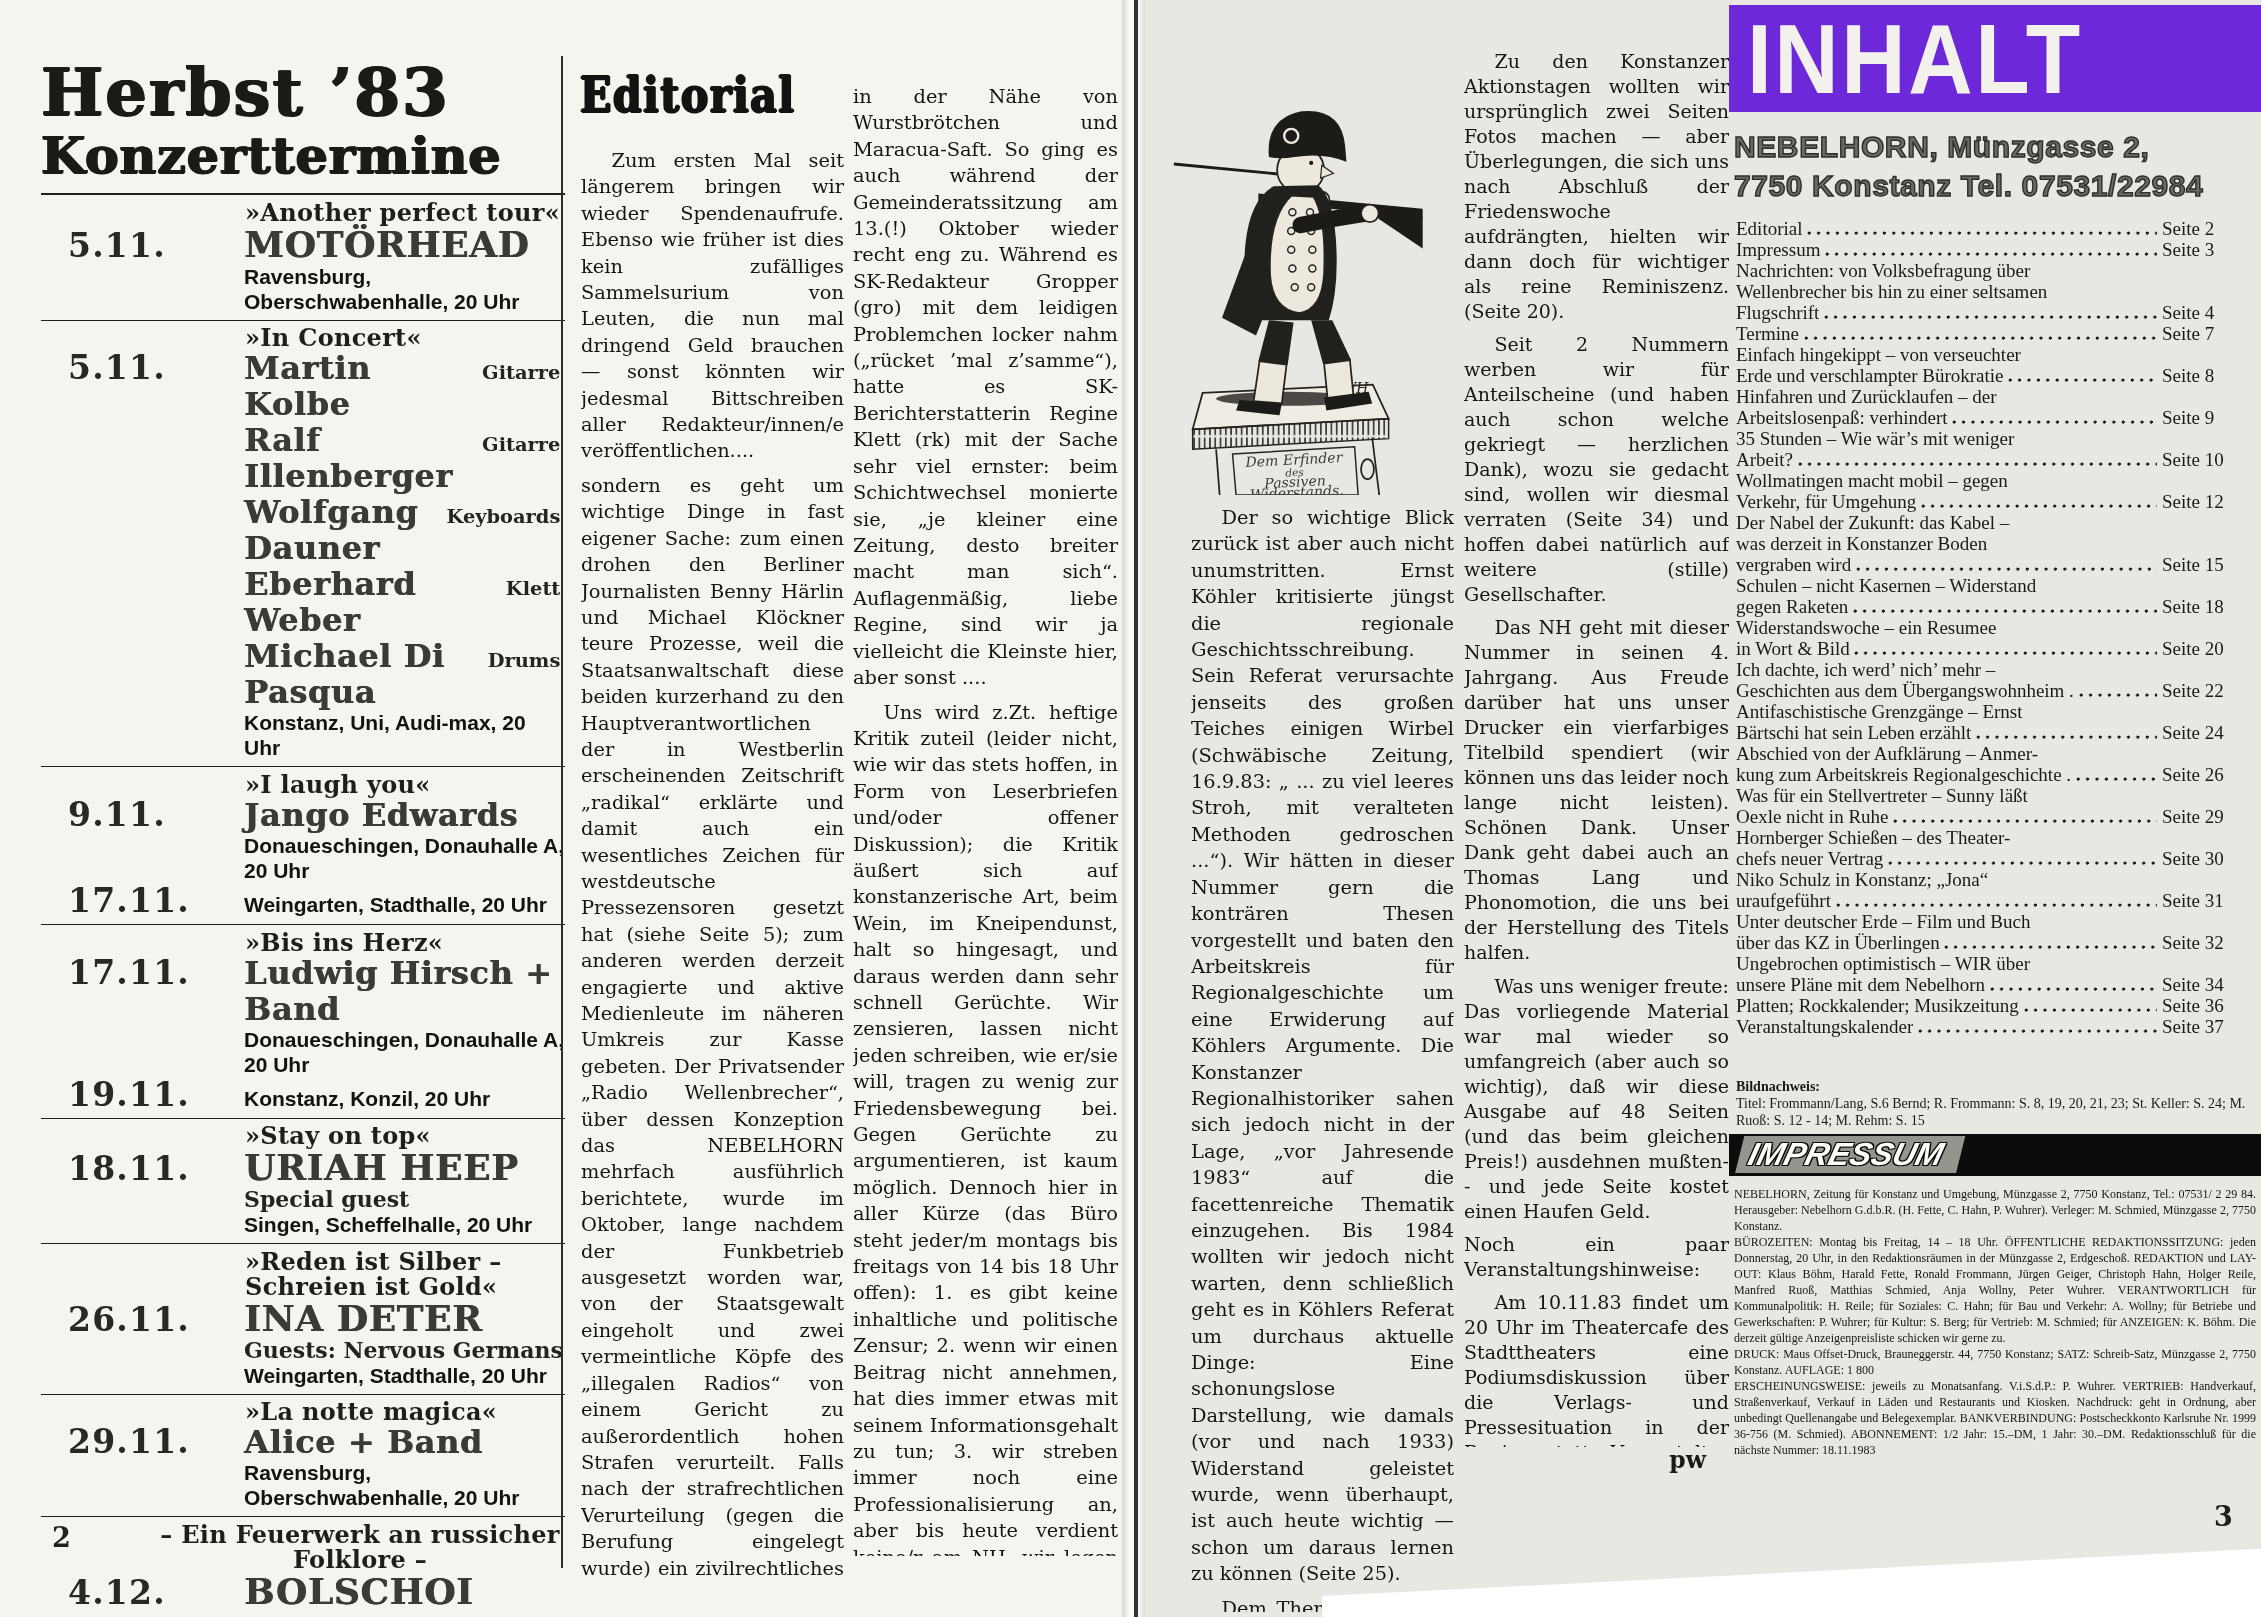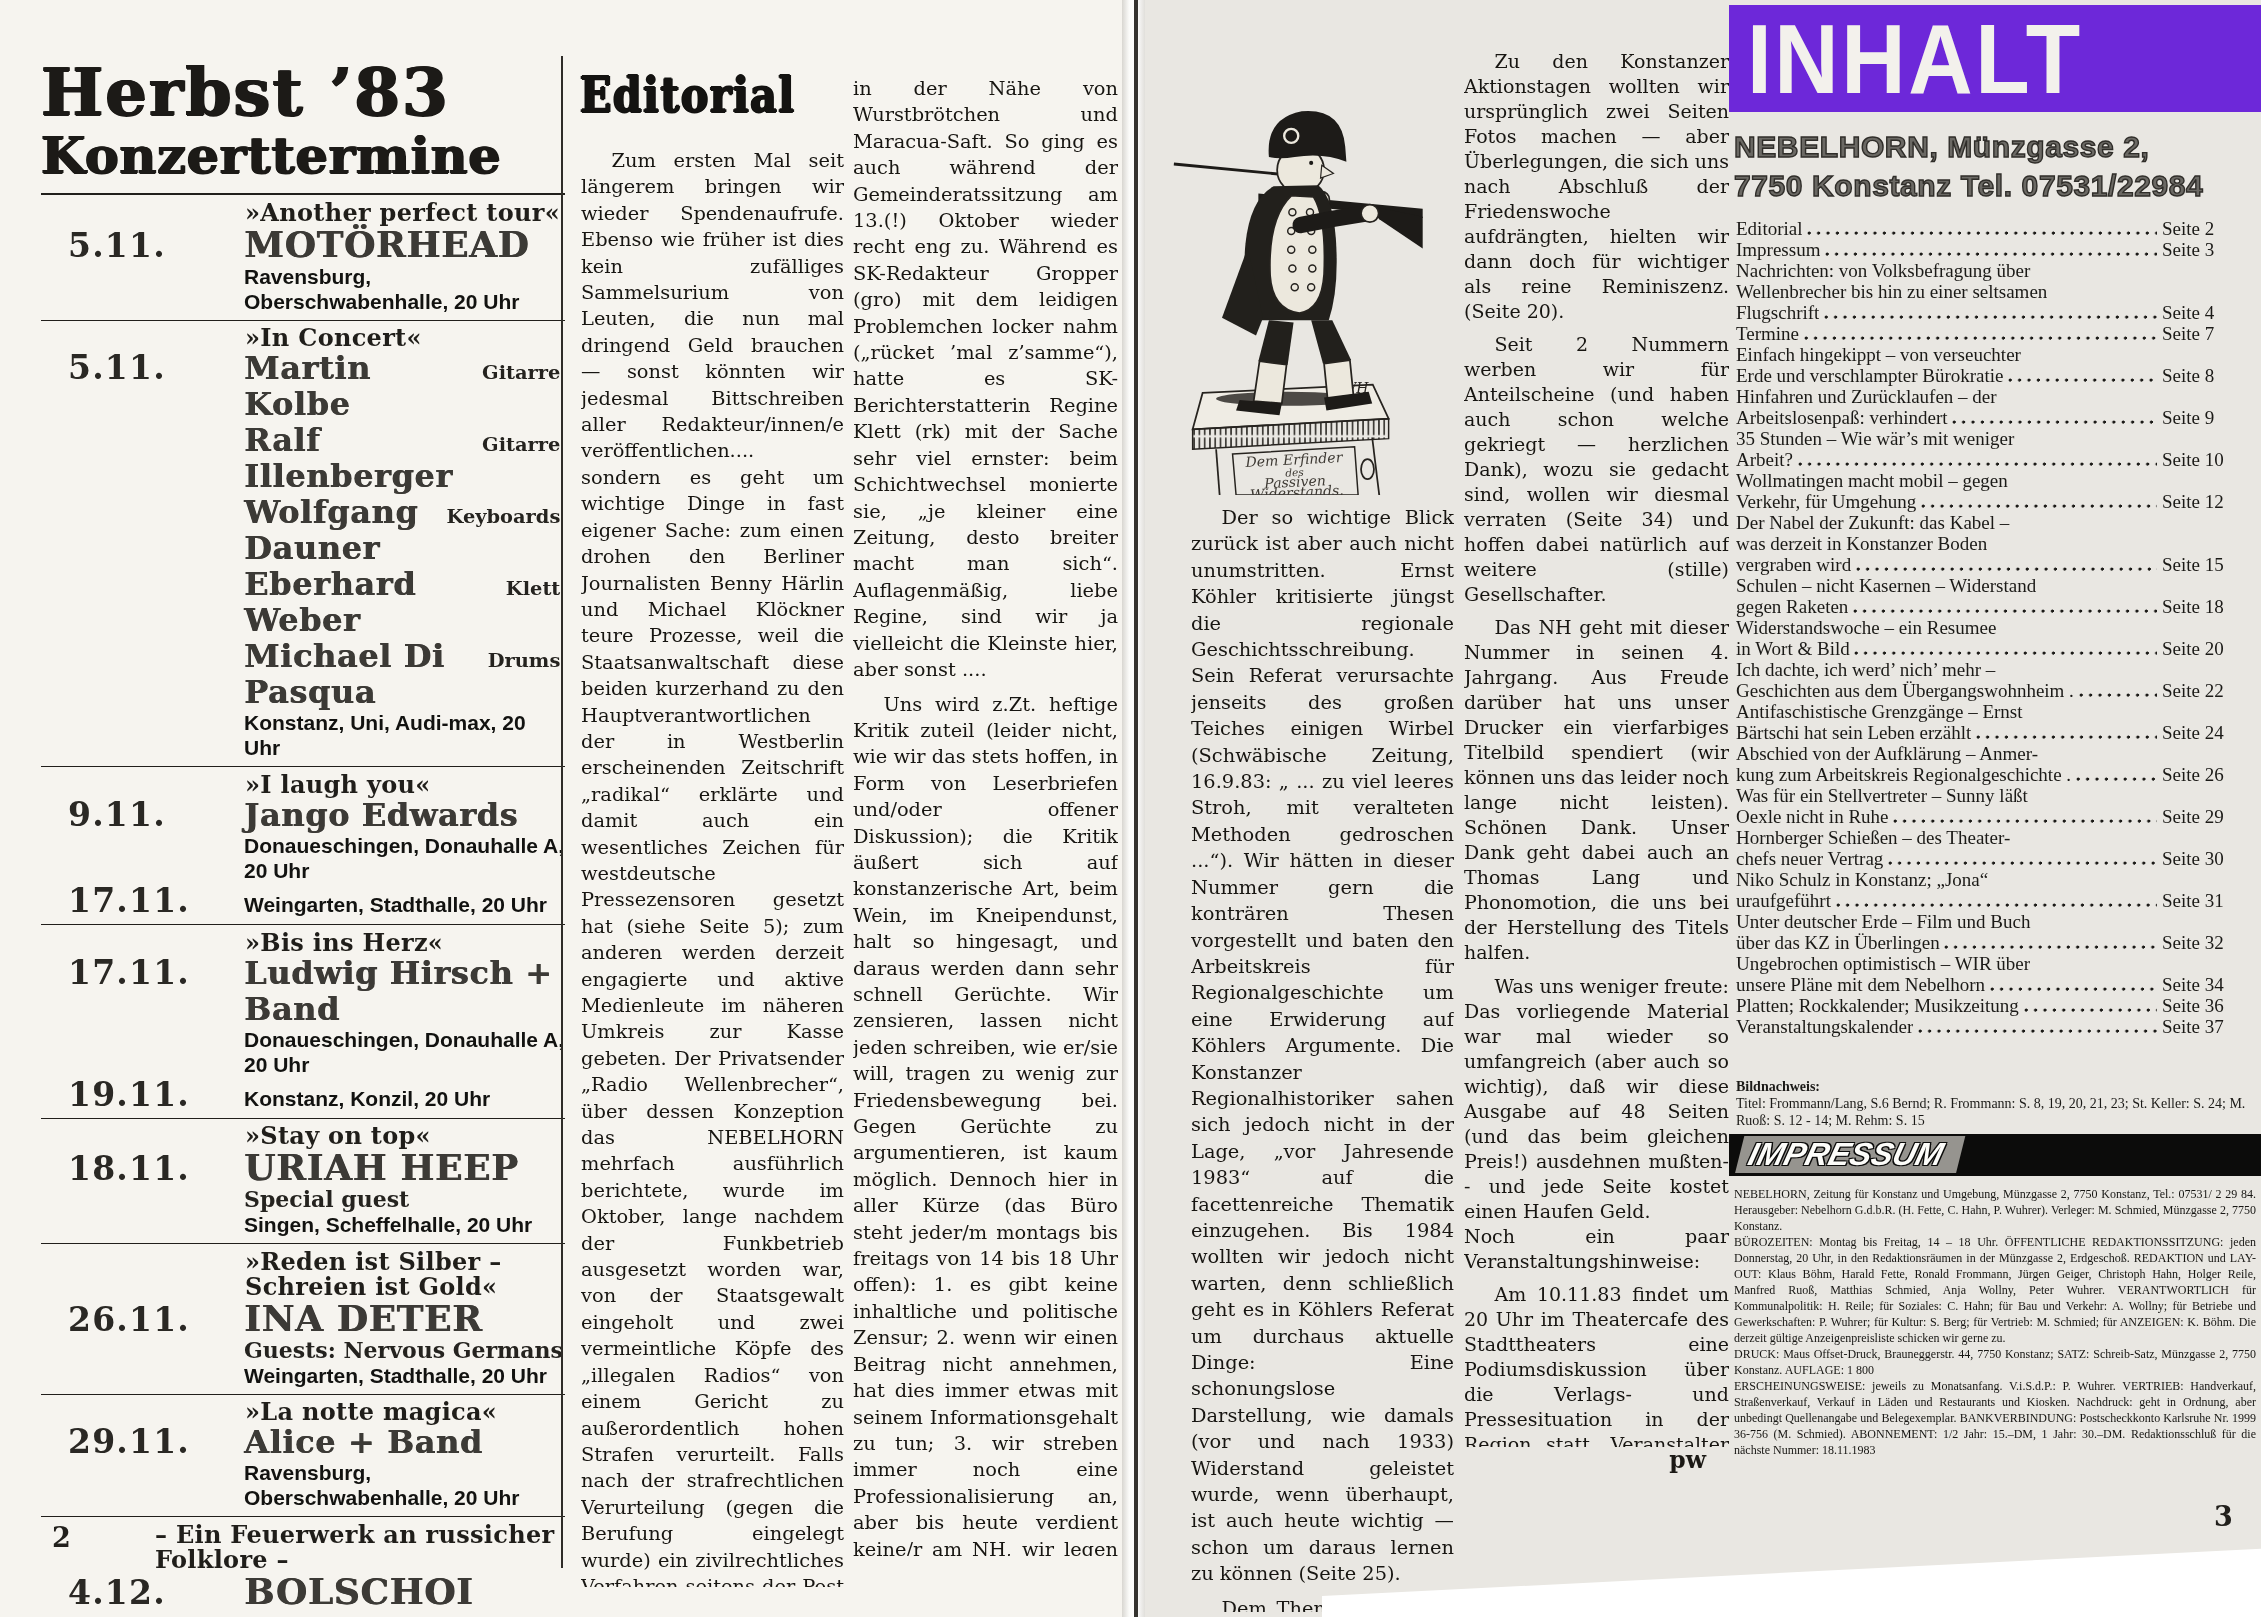--- a/index.html
+++ b/index.html
@@ -21,21 +21,21 @@
   
   #concerts{position:absolute;left:41px;top:58px;width:524px;}
   .c-title{font-weight:bold;color:#1c1a17;}
   .c-title .l1{font-size:66px;line-height:68px;letter-spacing:1.8px;
     text-shadow:0.9px 0 currentColor,-0.9px 0 currentColor,0 0.7px currentColor;}
   .c-title .l2{font-size:51px;line-height:59px;letter-spacing:0.6px;
     text-shadow:0.9px 0 currentColor,-0.9px 0 currentColor,0 0.7px currentColor;}
   #concert-title{border-bottom:2.3px solid #211f1b;padding-bottom:8.2px;}
   .entry{border-bottom:1.8px solid #211f1b;padding:4.7px 0 5.9px;}
   .tagline{margin-left:204px;font-size:24px;line-height:25px;font-weight:bold;color:#201e1a;letter-spacing:0.3px;}
-  .tagline.dash{margin-left:114px;}
+  .tagline.dash{margin-left:114px;text-align:center;}
   .row{display:flex;align-items:baseline;}
   .date{flex:0 0 203px;box-sizing:border-box;padding-left:27px;font-size:33px;line-height:35px;
     font-weight:bold;letter-spacing:1.2px;color:#2a2824;}
   .main{flex:1 1 auto;}
   .main.artist{font-size:32px;line-height:36px;font-weight:bold;letter-spacing:0.6px;color:#3c3a36;
     text-shadow:0.6px 0 currentColor;}
   .main.artist.big{font-size:36px;line-height:39px;}
   .main.venue{font-family:"Liberation Sans",sans-serif;font-size:21px;line-height:25px;font-weight:bold;color:#121210;}
   .main.sub{font-size:22px;line-height:25px;font-weight:bold;color:#25231f;}
   .role{flex:0 0 auto;margin-left:auto;padding-right:4.7px;font-size:19.4px;font-weight:bold;color:#25231f;}
@@ -43,21 +43,21 @@
   #pn-left{left:52px;top:1522px;}
   #pn-right{left:2214px;top:1501px;}
 
   
   #edit-head{position:absolute;left:580px;top:66px;font-size:49px;font-weight:bold;letter-spacing:1.8px;
     color:#141311;transform:scaleX(.84);transform-origin:left top;
     text-shadow:1.4px 0 currentColor,-1.4px 0 currentColor,0 1.2px currentColor,0 -0.6px currentColor;}
   .bodycol{position:absolute;text-align:justify;font-size:19.4px;line-height:26.4px;color:#171511;overflow:hidden;}
   .bodycol p{margin:8.2px 0 0;text-indent:30.5px;}
   .bodycol p:first-child{margin-top:0;}
-  .bodycol p.cont{text-indent:0;margin-top:0;}
+  .bodycol p.cont{text-indent:0;margin-top:8px;}
   #ecol1{left:581px;top:148px;width:263px;height:1439px;}
   #ecol2{left:853px;top:76px;width:265px;height:1480px;}
   #rcol1{left:1191px;top:505px;width:263px;height:1107px;}
   #rcol2{left:1464px;top:49px;width:265px;height:1398px;font-size:19px;line-height:25px;}
   #rcol2-sig{position:absolute;left:1464px;top:1446px;width:242px;text-align:right;
     font-size:23.5px;font-weight:bold;color:#1b1915;}
 
   
   #cartoon{position:absolute;left:1170px;top:42px;width:253px;height:453px;}
 

